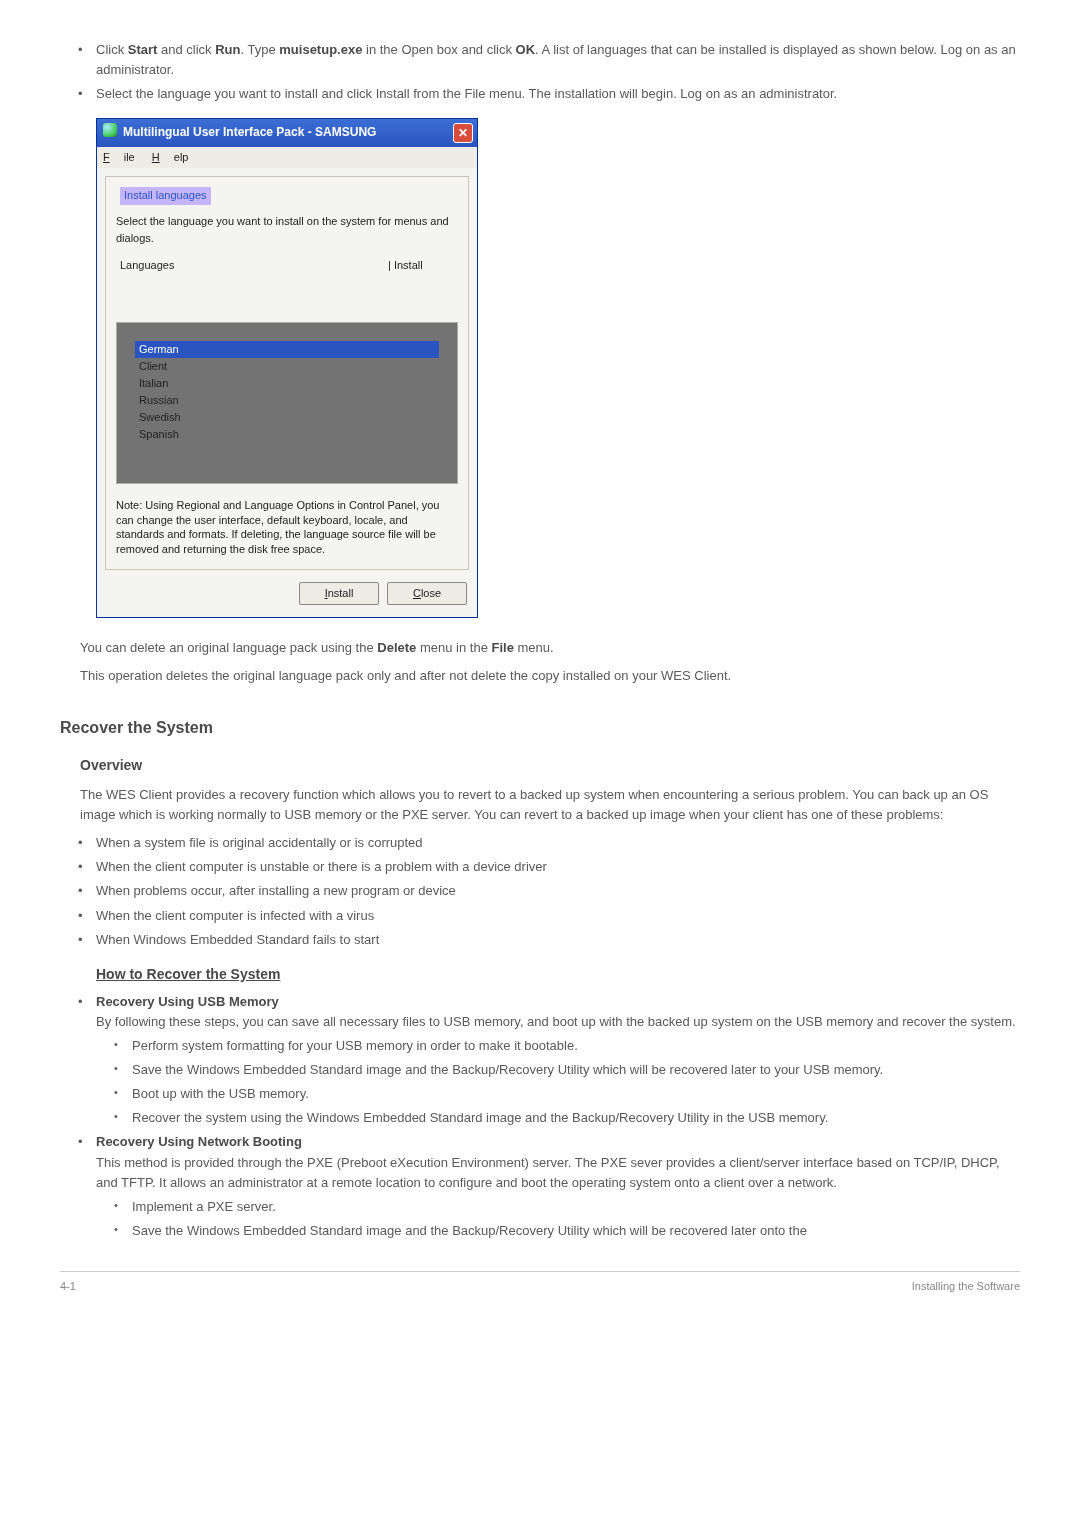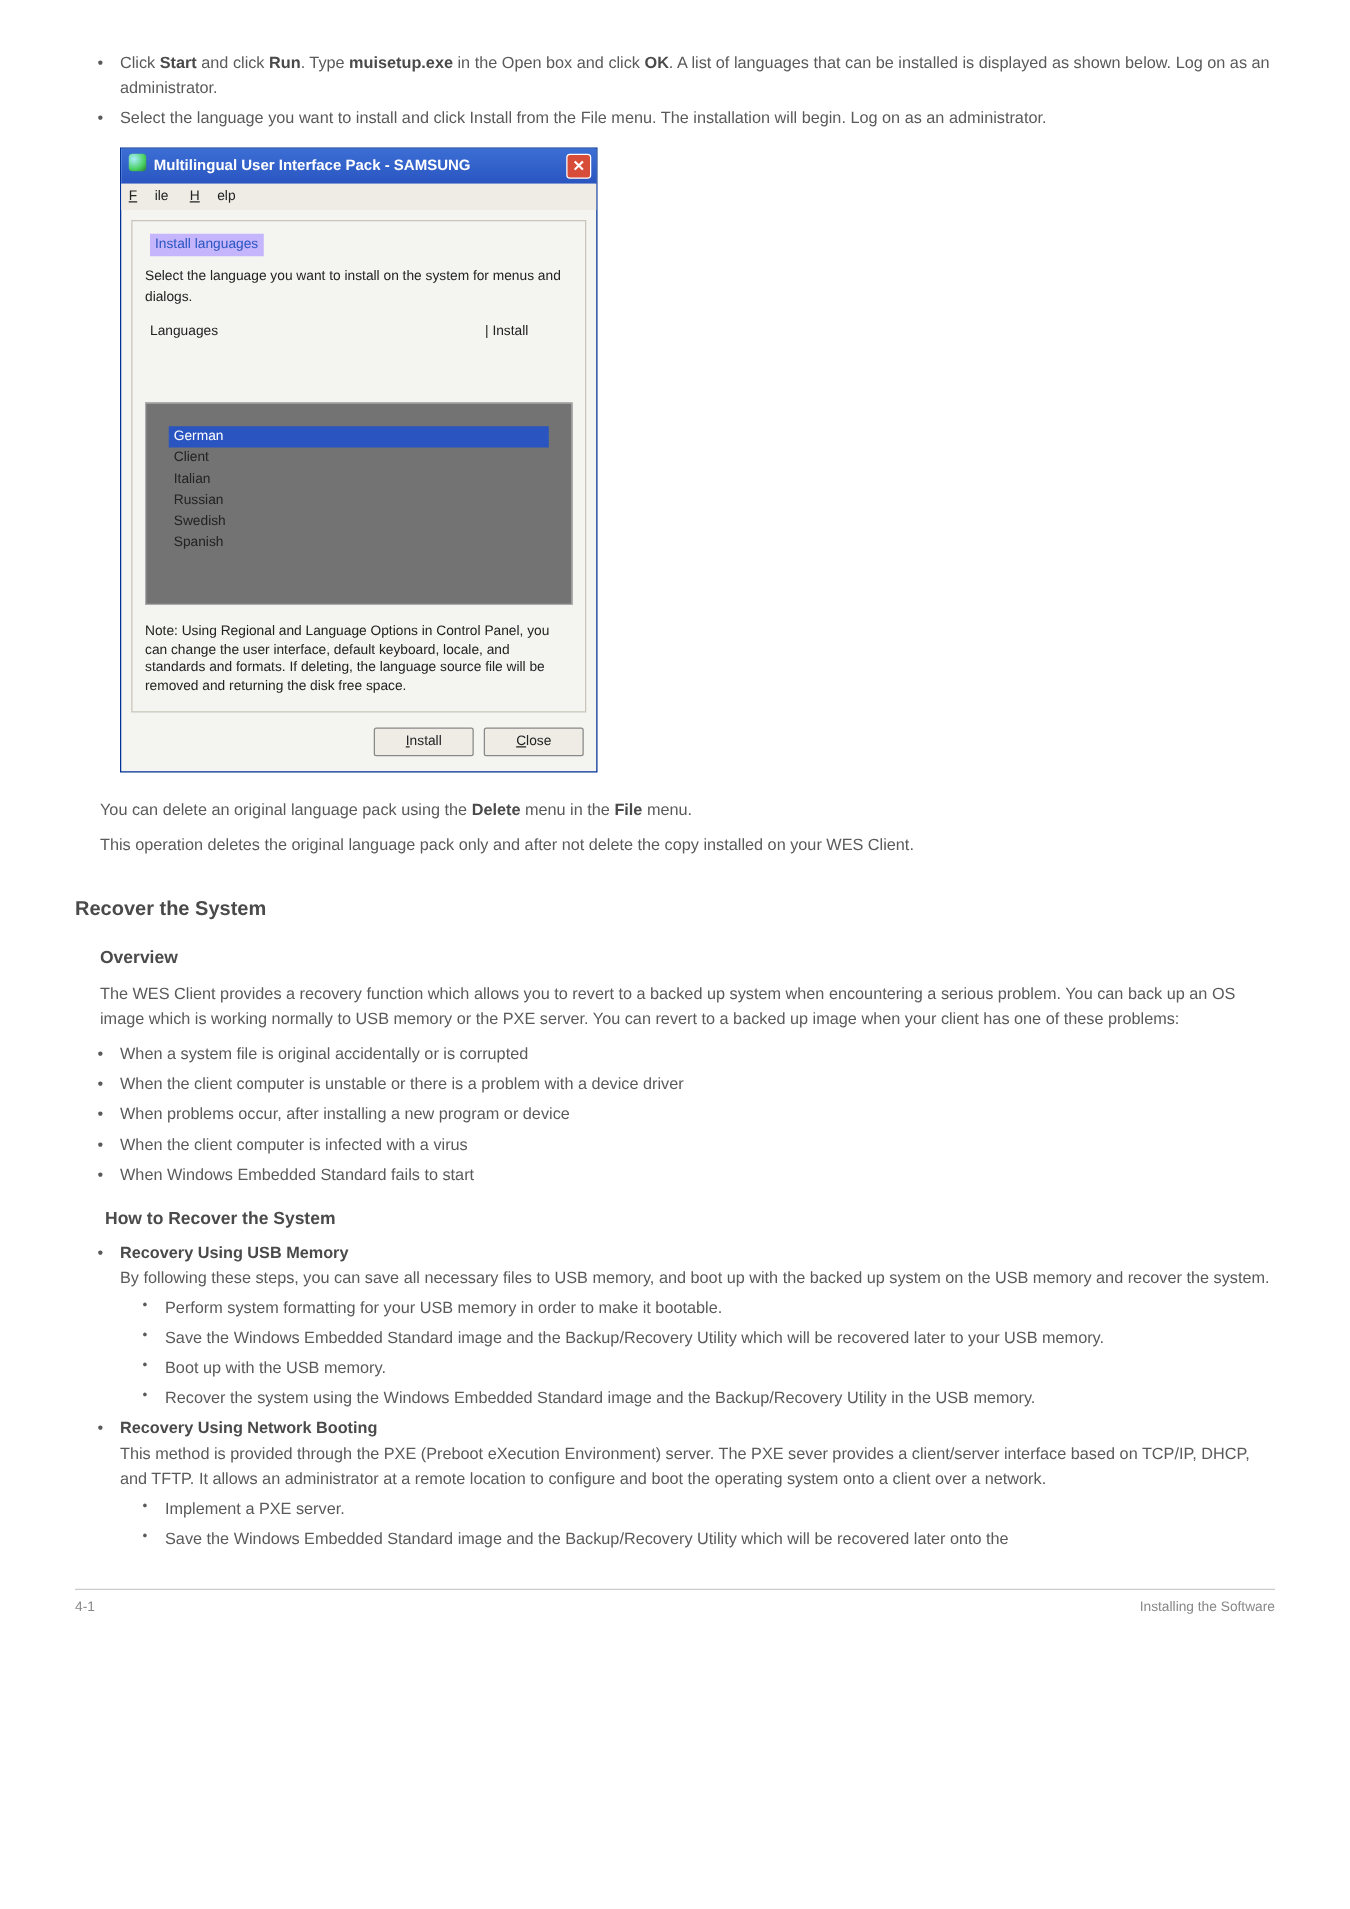--- a/index.html
+++ b/index.html
@@ -240,21 +240,21 @@
 <p class="para">The WES Client provides a recovery function which allows you to revert to a backed up system when encountering a serious problem. You can back up an OS image which is working normally to USB memory or the PXE server. You can revert to a backed up image when your client has one of these problems:</p>
 
 <ul class="main-list">
   <li>When a system file is original accidentally or is corrupted</li>
   <li>When the client computer is unstable or there is a problem with a device driver</li>
   <li>When problems occur, after installing a new program or device</li>
   <li>When the client computer is infected with a virus</li>
   <li>When Windows Embedded Standard fails to start</li>
 </ul>
 
-<h3 style="margin-left:24px;">How to Recover the System</h3>
+<h3 style="margin-left:36px;text-decoration:underline;">How to Recover the System</h3>
 
 <ul class="main-list">
   <li>
     <span class="bold">Recovery Using USB Memory</span>
     <div>By following these steps, you can save all necessary files to USB memory, and boot up with the backed up system on the USB memory and recover the system.</div>
     <ul class="sub-list">
       <li>Perform system formatting for your USB memory in order to make it bootable.</li>
       <li>Save the Windows Embedded Standard image and the Backup/Recovery Utility which will be recovered later to your USB memory.</li>
       <li>Boot up with the USB memory.</li>
       <li>Recover the system using the Windows Embedded Standard image and the Backup/Recovery Utility in the USB memory.</li>

